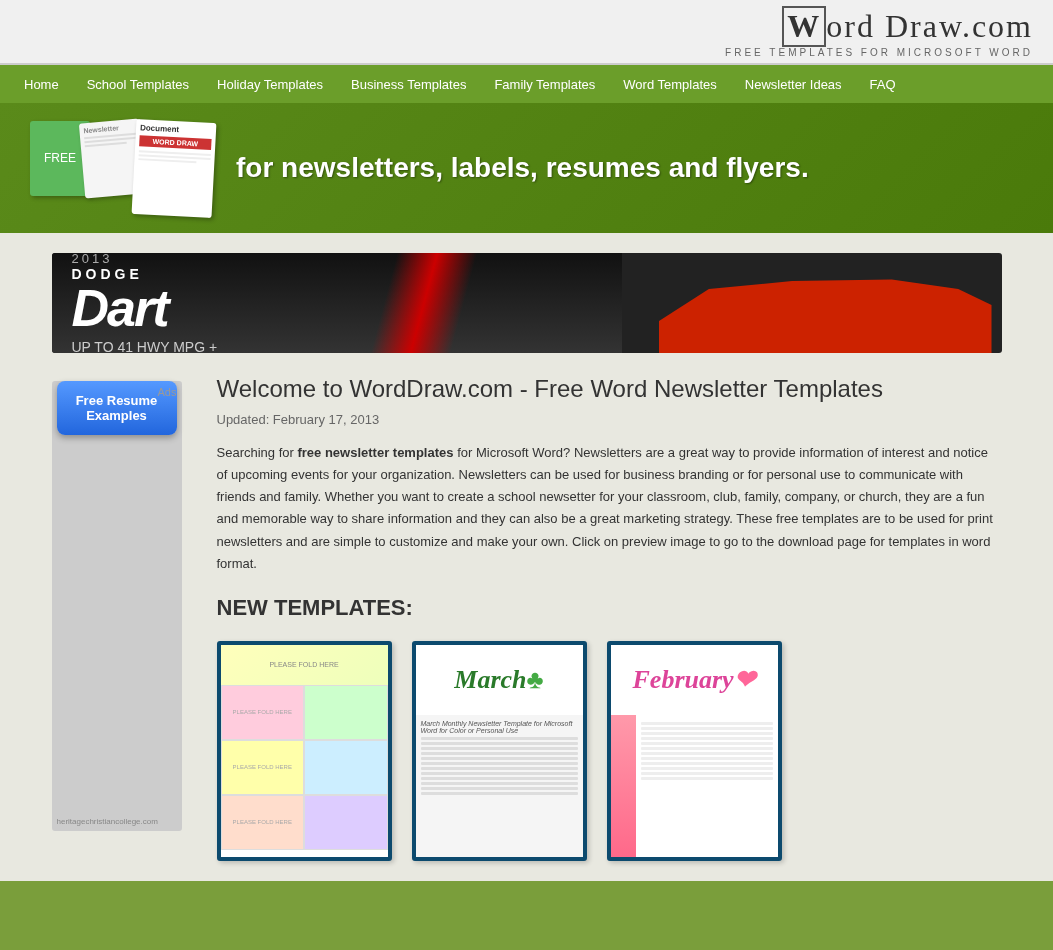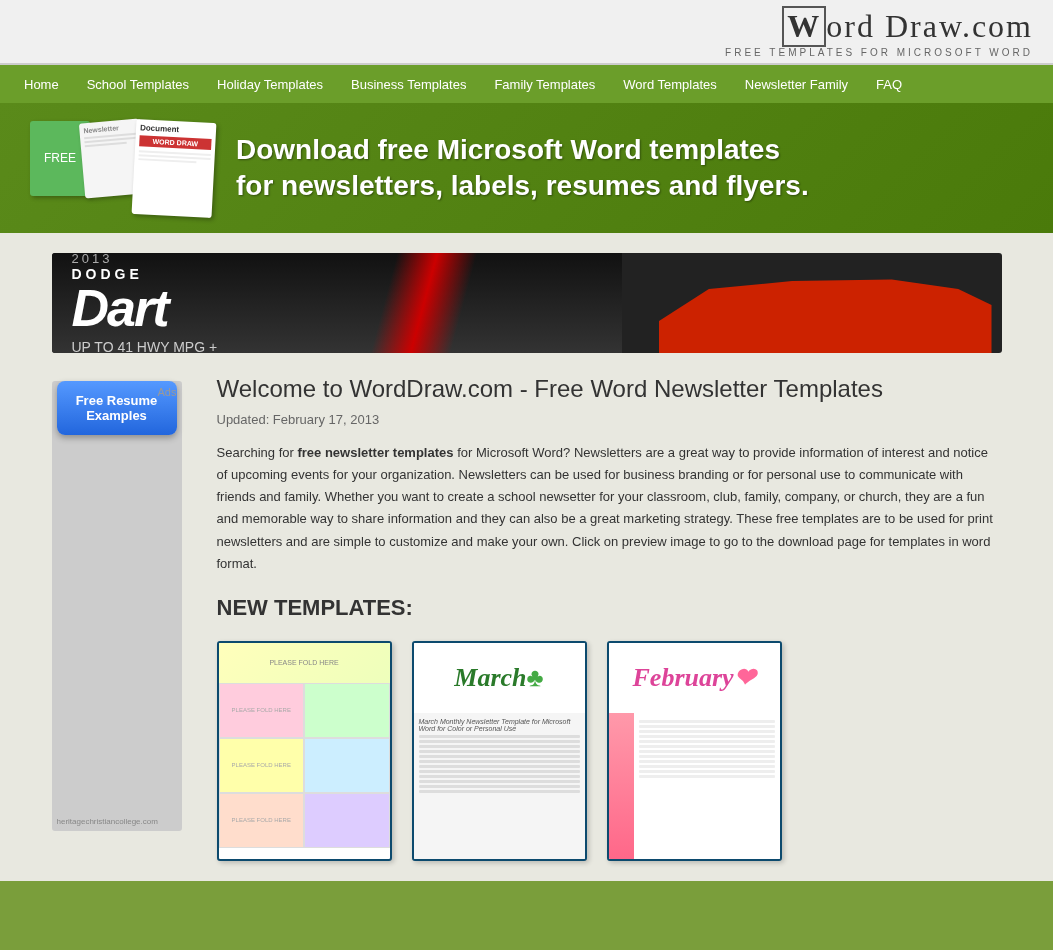--- a/index.html
+++ b/index.html
@@ -232,21 +232,21 @@
     
     #templates-grid {
       display: flex;
       gap: 20px;
       flex-wrap: wrap;
     }
     .template-thumb {
       width: 175px;
       height: 220px;
       background: white;
-      border: 2px solid #0c4a6e;
+      border: 4px solid #0c4a6e;
       border-radius: 3px;
       overflow: hidden;
       cursor: pointer;
       box-shadow: 2px 2px 5px rgba(0,0,0,0.2);
     }
 
     
     .tmpl1-header { background: #ffffcc; height: 40px; display: flex; align-items: center; justify-content: center; }
     .tmpl1-row { display: flex; height: 55px; }
     .tmpl1-cell { flex: 1; border: 1px solid #ddd; display: flex; align-items: center; justify-content: center; font-size: 7px; color: #888; }
@@ -285,21 +285,21 @@
   </div>
 </div>
 
 <nav id="nav">
   <a href="#">Home</a>
   <a href="#">School Templates</a>
   <a href="#">Holiday Templates</a>
   <a href="#">Business Templates</a>
   <a href="#">Family Templates</a>
   <a href="#">Word Templates</a>
-  <a href="#">Newsletter Family</a>
+  <a href="#">Newsletter Ideas</a>
   <a href="#">FAQ</a>
 </nav>
 
 <div id="banner">
   <div id="banner-icons">
     <div class="doc-icon green-badge">FREE</div>
     <div class="doc-icon newsletter" style="background:#f5f5f5; font-size:6px; color:#888; padding:4px; justify-content:flex-start; align-items:flex-start;">
       <div style="font-weight:bold; font-size:7px; margin-bottom:2px;">Newsletter</div>
       <div style="width:100%; height:2px; background:#ddd; margin:1px 0;"></div>
       <div style="width:100%; height:2px; background:#ddd; margin:1px 0;"></div>
@@ -307,21 +307,20 @@
     </div>
     <div class="doc-icon main-doc" style="background:white; font-size:6px; color:#888; padding:4px; justify-content:flex-start; align-items:flex-start;">
       <div style="font-weight:bold; font-size:8px; margin-bottom:3px; color:#333;">Document</div>
       <div style="background:#cc3333; color:white; font-size:7px; font-weight:bold; padding:2px 4px; margin-bottom:3px; width:100%; text-align:center;">WORD DRAW</div>
       <div style="width:100%; height:2px; background:#eee; margin:1px 0;"></div>
       <div style="width:100%; height:2px; background:#eee; margin:1px 0;"></div>
       <div style="width:80%; height:2px; background:#eee; margin:1px 0;"></div>
     </div>
   </div>
   <div id="banner-text">
-    <div>Download free Microsoft Word templates</div>
     <div>for newsletters, labels, resumes and flyers.</div>
   </div>
 </div>
 
 <div id="main-wrapper">
 
   <div id="ad-banner">
     <div id="ad-banner-left">
       <div id="ad-year">2013</div>
       <div id="ad-brand">DODGE</div>

